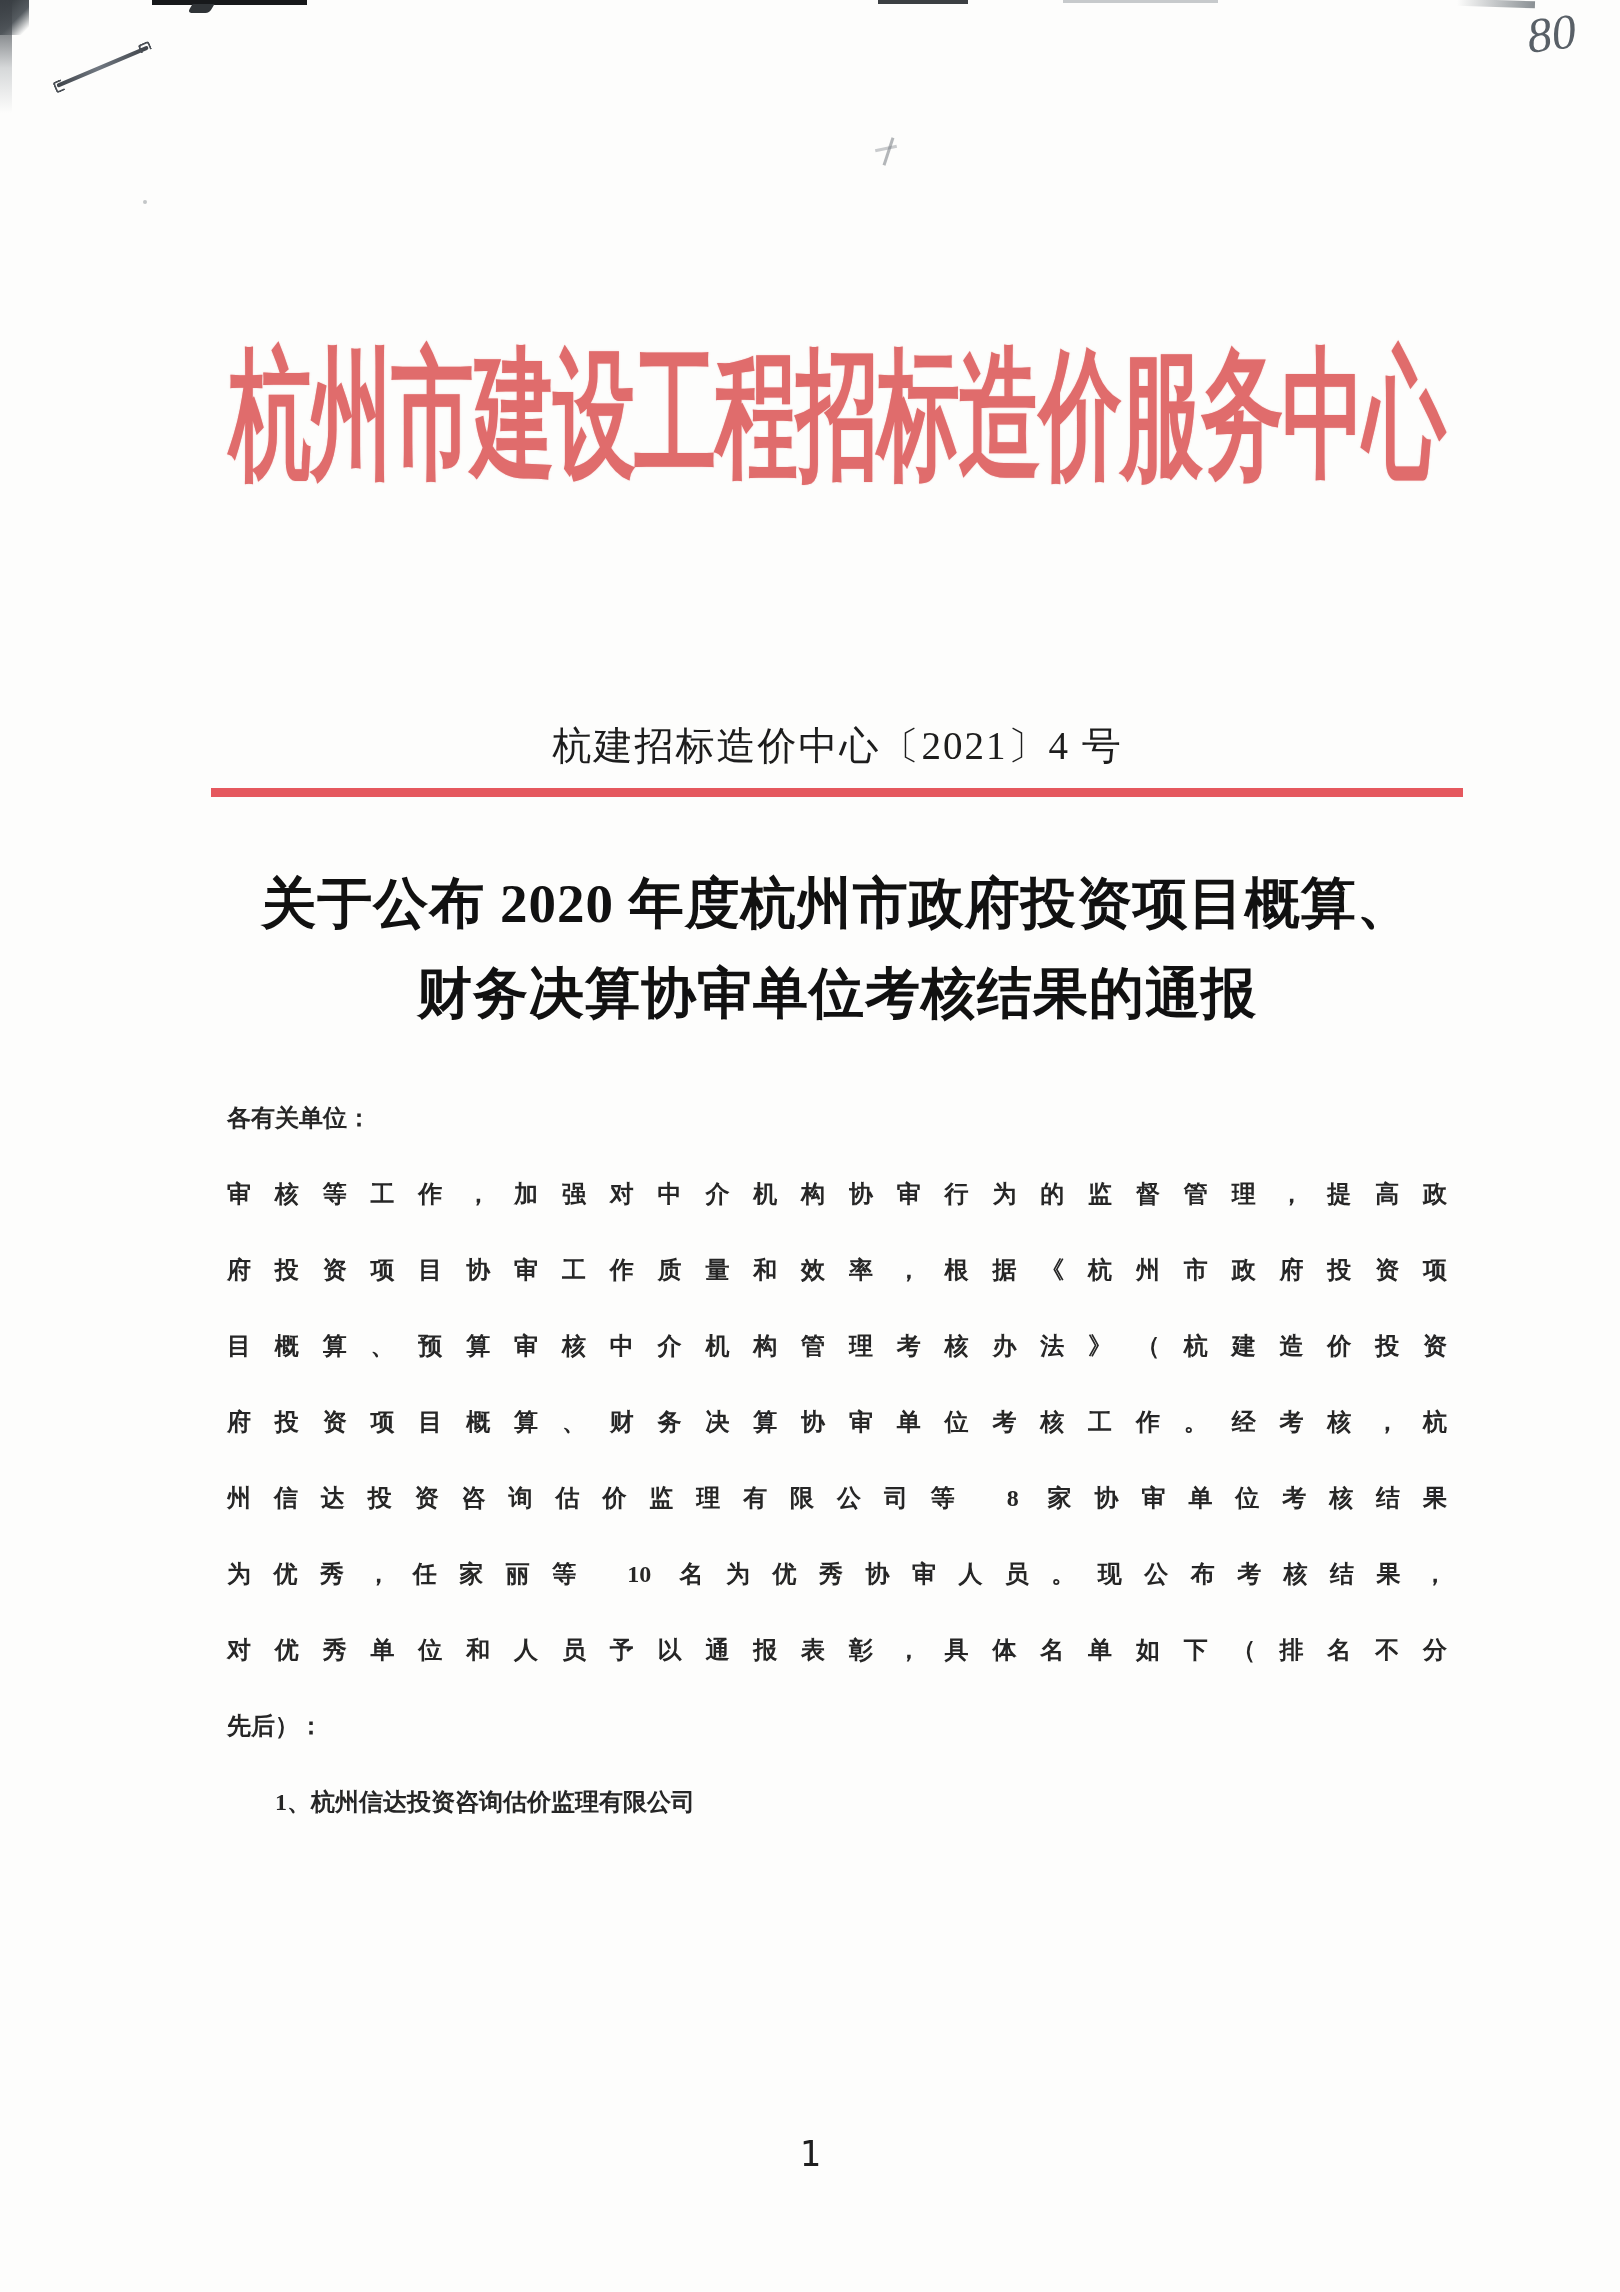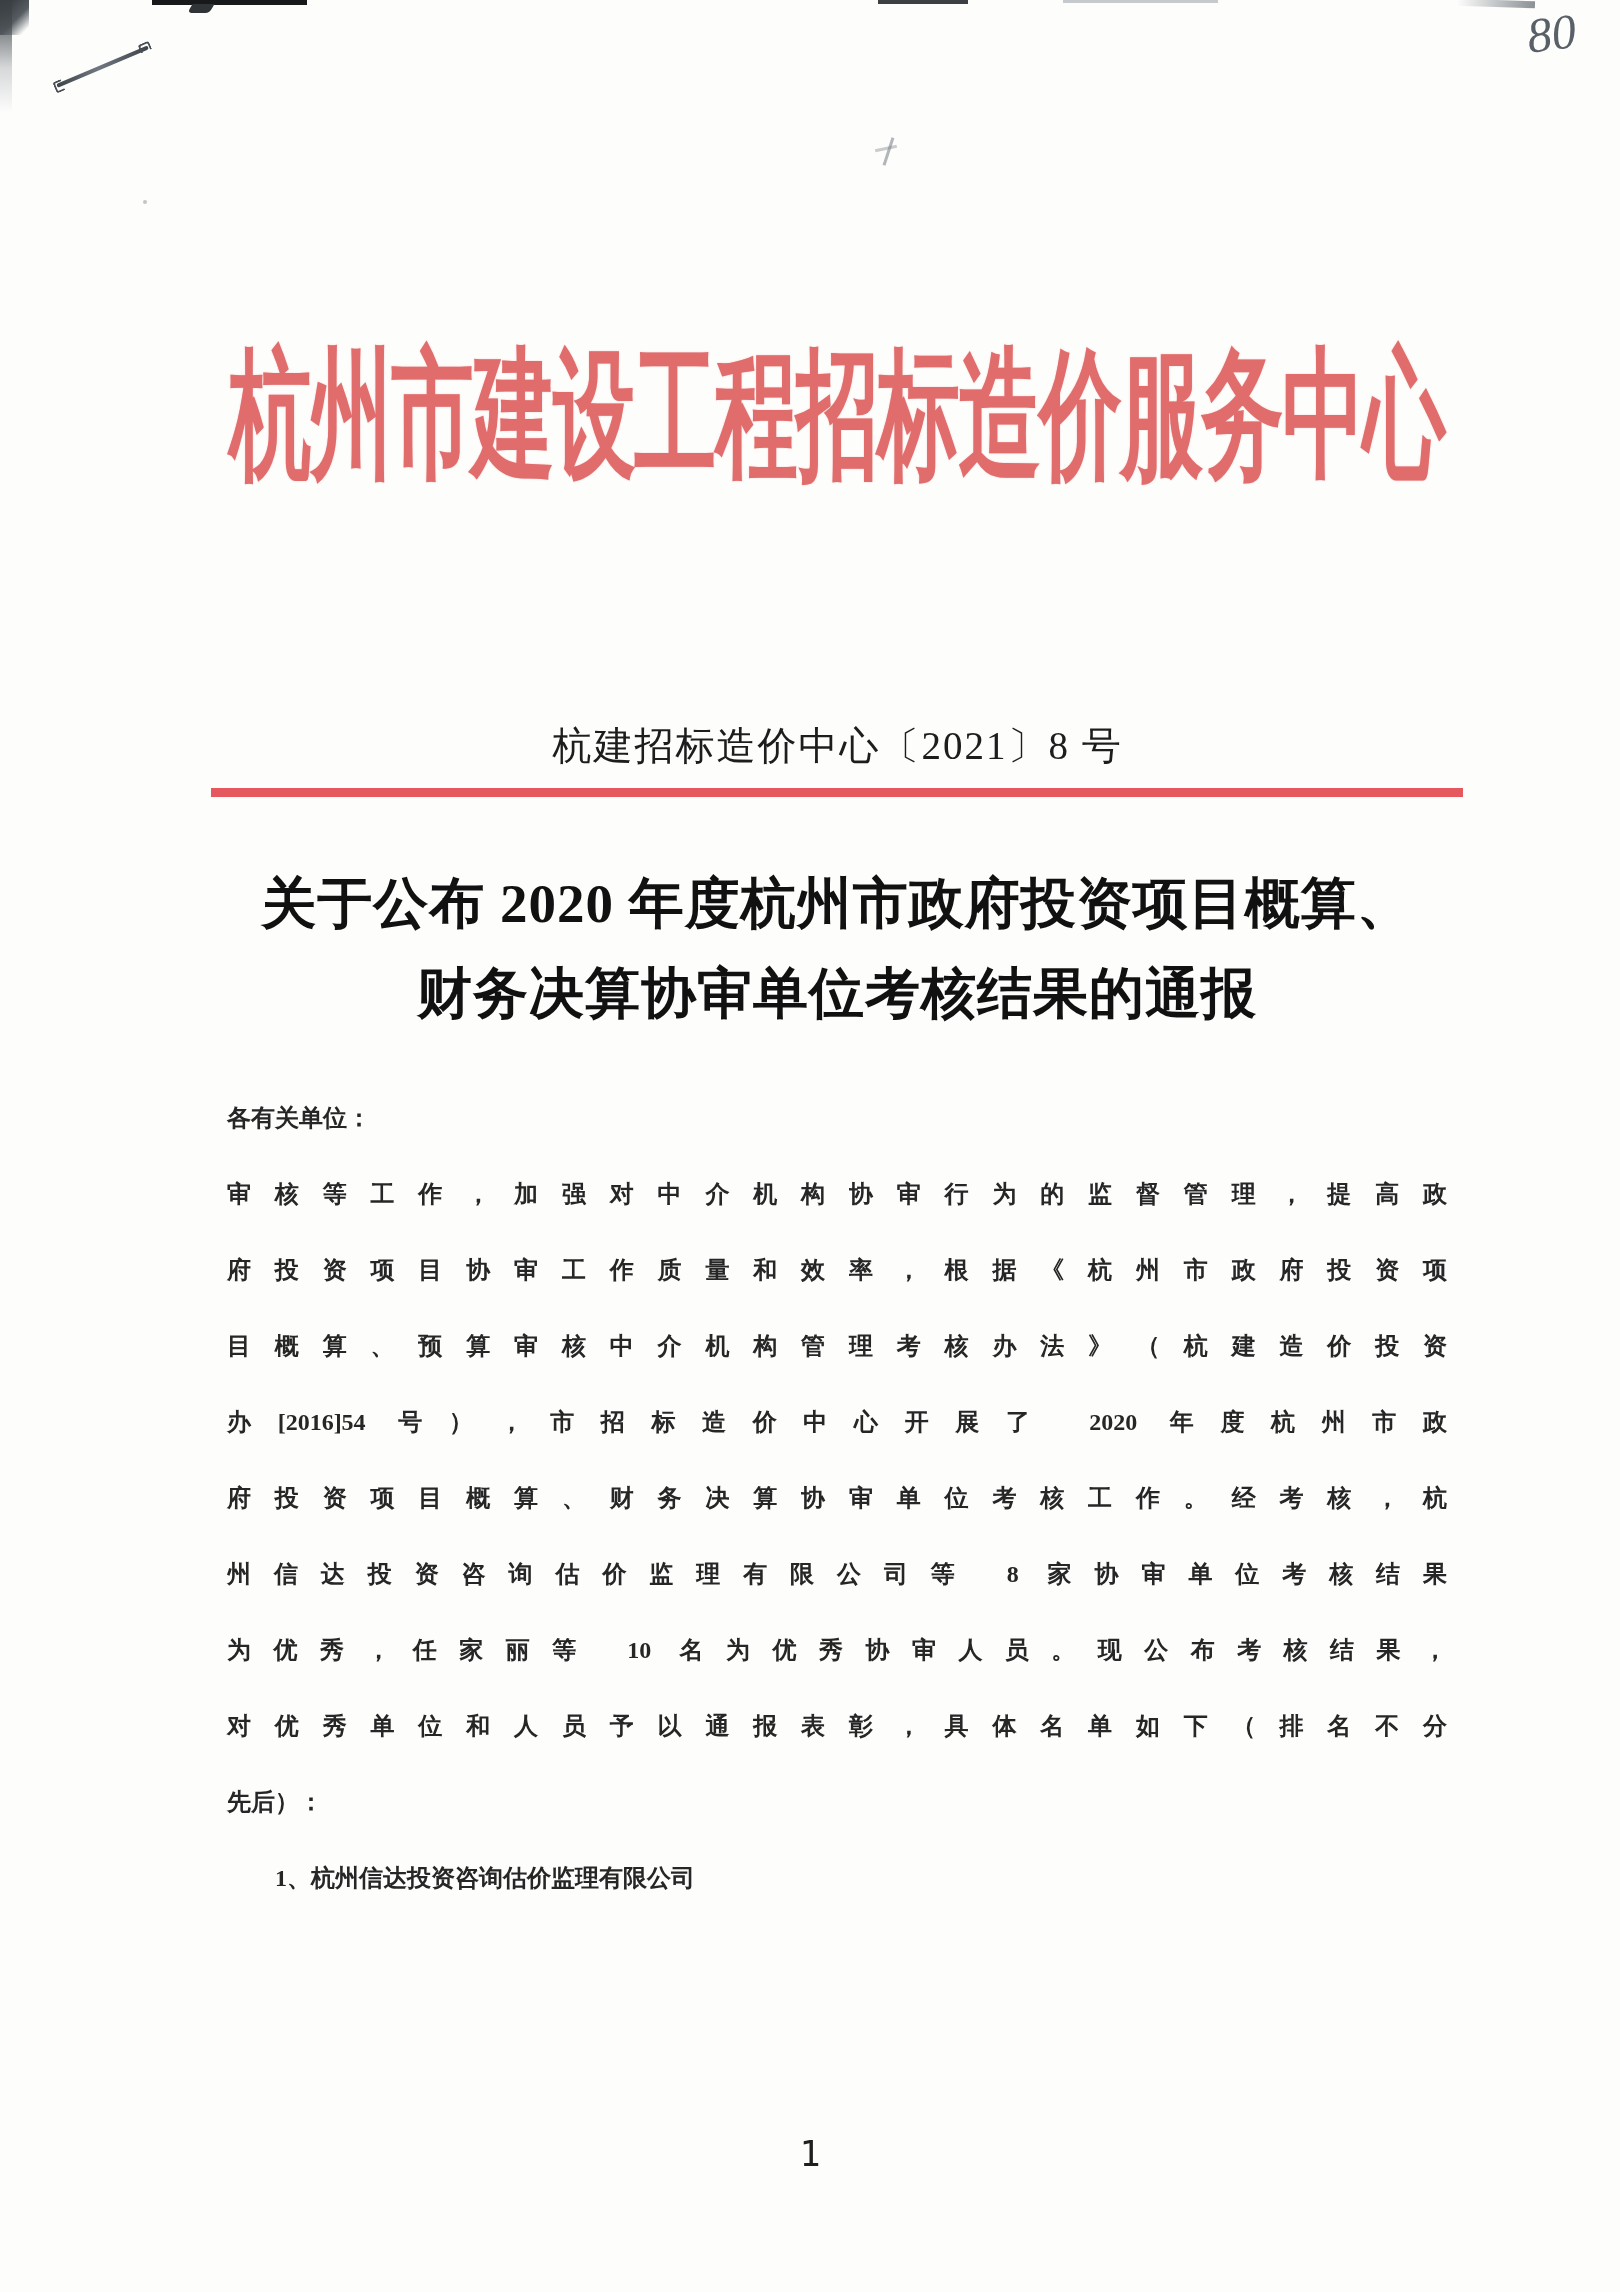--- a/index.html
+++ b/index.html
@@ -132,34 +132,33 @@
   <div class="art art-pencil"></div>
   <div class="art art-smudge-a"></div>
   <div class="art art-smudge-b"></div>
   <div class="art art-dot"></div>
 
   <div class="handwritten">80</div>
 
   <div class="org-title">
     <span class="stretch">杭州市建设工程招标造价服务中心</span>
   </div>
-  <div class="doc-number">杭建招标造价中心〔2021〕8 号</div>
+  <div class="doc-number">杭建招标造价中心〔2021〕4 号</div>
   <div class="red-rule"></div>
 
   <div class="notice-title">
     <div class="line">关于公布 2020 年度杭州市政府投资项目概算、</div>
     <div class="line">财务决算协审单位考核结果的通报</div>
   </div>
 
   <div class="body-text">
     <div class="line">各有关单位：</div>
     <div class="just">审核等工作，加强对中介机构协审行为的监督管理，提高政</div>
     <div class="just">府投资项目协审工作质量和效率，根据《杭州市政府投资项</div>
     <div class="just">目概算、预算审核中介机构管理考核办法》（杭建造价投资</div>
-    <div class="just">办[2016]54 号），市招标造价中心开展了 2020 年度杭州市政</div>
     <div class="just">府投资项目概算、财务决算协审单位考核工作。经考核，杭</div>
     <div class="just">州信达投资咨询估价监理有限公司等 8 家协审单位考核结果</div>
     <div class="just">为优秀，任家丽等 10 名为优秀协审人员。现公布考核结果，</div>
     <div class="just">对优秀单位和人员予以通报表彰，具体名单如下（排名不分</div>
     <div class="line">先后）：</div>
     <div class="line indent">1、杭州信达投资咨询估价监理有限公司</div>
   </div>
 
   <div class="page-number">1</div>
 

